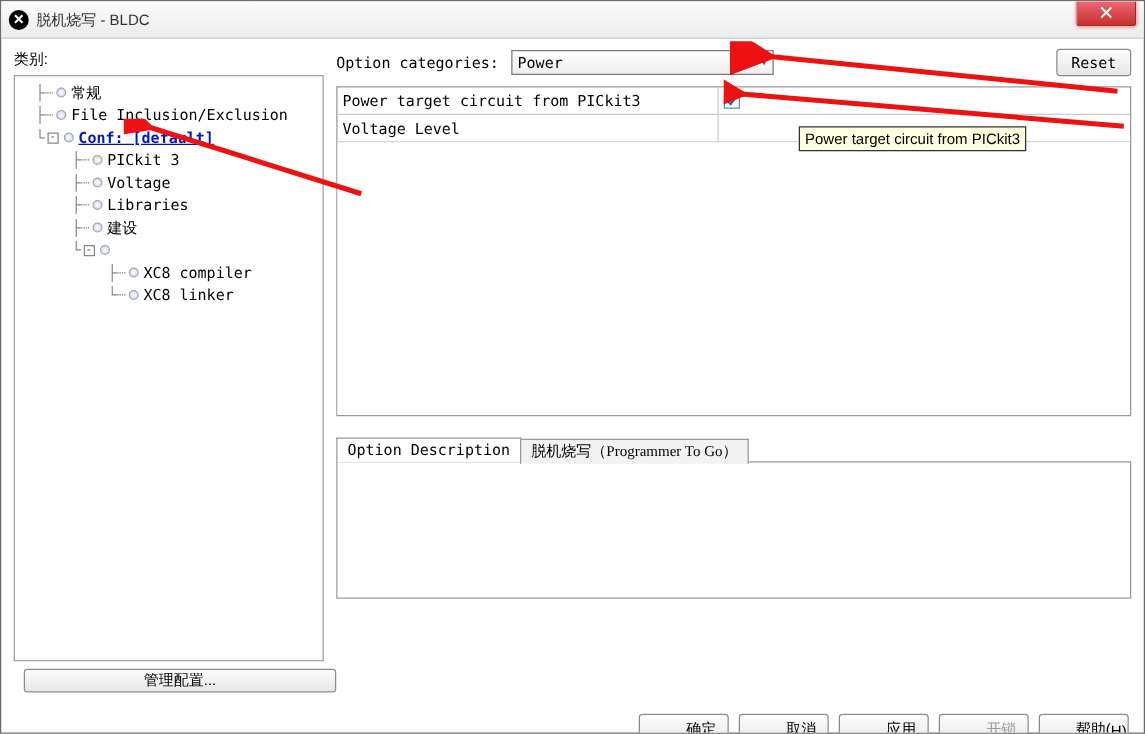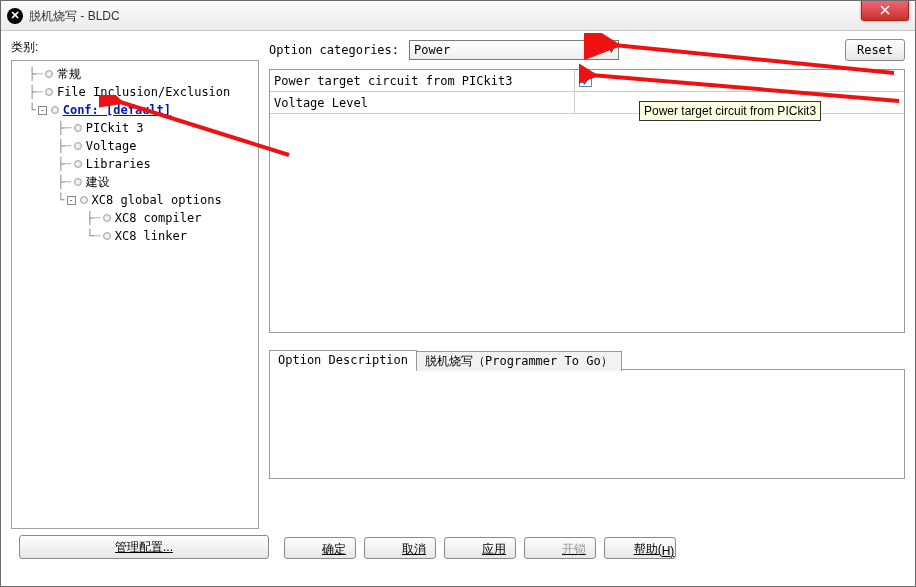--- a/index.html
+++ b/index.html
@@ -107,25 +107,25 @@
   z-index:5;
 }
 .tabs-area { margin-top:16px;}
 .tabs { display:flex; }
 .tab {
   border:1px solid #999; border-bottom:none;
   padding:2px 8px; font-family:"SimSun",monospace;
   background:#fff; margin-right:-1px;
   position:relative; top:1px;
 }
-.tab.inactive { background:#f2f2f2; top:2px; padding-top:1px; padding-bottom:1px;}
+.tab.inactive { background:#f2f2f2; top:2px; padding-top:1px; padding-bottom:1px;font-family:Liberation Serif, serif;}
 .desc-box { border:1px solid #999; height:110px; background:#fff;}
 .footer {
   height:50px; padding:6px 12px 0 12px;
-  display:flex; gap:15px;text-decoration:underline;
+  display:flex; flex-direction:column; gap:15px;
 }
 .manage-btn {
   width:250px; height:24px; margin-left:6px;
   border:1px solid #8a8a8a; border-radius:3px;
   background:linear-gradient(#fdfdfd,#e7e7e7);
   display:flex;align-items:center;justify-content:center;
   font-size:12px;
 }
 .btn-row { display:flex; justify-content:flex-end; gap:8px; margin-top:2px;}
 .dlg-btn {
@@ -155,21 +155,21 @@
   <div class="left-col">
     <div class="left-label">类别:</div>
     <div class="tree-box">
       <div class="tree-row"><span class="tree-glyphs">  ├┈</span><span class="node-dot"></span><span class="node-label">常规</span></div>
       <div class="tree-row"><span class="tree-glyphs">  ├┈</span><span class="node-dot"></span><span class="node-label">File Inclusion/Exclusion</span></div>
       <div class="tree-row"><span class="tree-glyphs">  └</span><span class="expander">-</span><span class="node-dot"></span><span class="node-label link">Conf: [default]</span></div>
       <div class="tree-row"><span class="tree-glyphs">      ├┈</span><span class="node-dot"></span><span class="node-label">PICkit 3</span></div>
       <div class="tree-row"><span class="tree-glyphs">      ├┈</span><span class="node-dot"></span><span class="node-label">Voltage</span></div>
       <div class="tree-row"><span class="tree-glyphs">      ├┈</span><span class="node-dot"></span><span class="node-label">Libraries</span></div>
       <div class="tree-row"><span class="tree-glyphs">      ├┈</span><span class="node-dot"></span><span class="node-label">建设</span></div>
-      <div class="tree-row"><span class="tree-glyphs">      └</span><span class="expander">-</span><span class="node-dot"></span><span class="node-label">XC8 global options</span></div>
+      <div class="tree-row"><span class="tree-glyphs">      └</span><span class="expander">-</span><span class="node-dot"></span></div>
       <div class="tree-row"><span class="tree-glyphs">          ├┈</span><span class="node-dot"></span><span class="node-label">XC8 compiler</span></div>
       <div class="tree-row"><span class="tree-glyphs">          └┈</span><span class="node-dot"></span><span class="node-label">XC8 linker</span></div>
     </div>
   </div>
 
   <div class="right-col">
     <div class="top-row">
       <span class="lbl">Option categories:</span>
       <div class="combo main">
         <span>Power</span>

